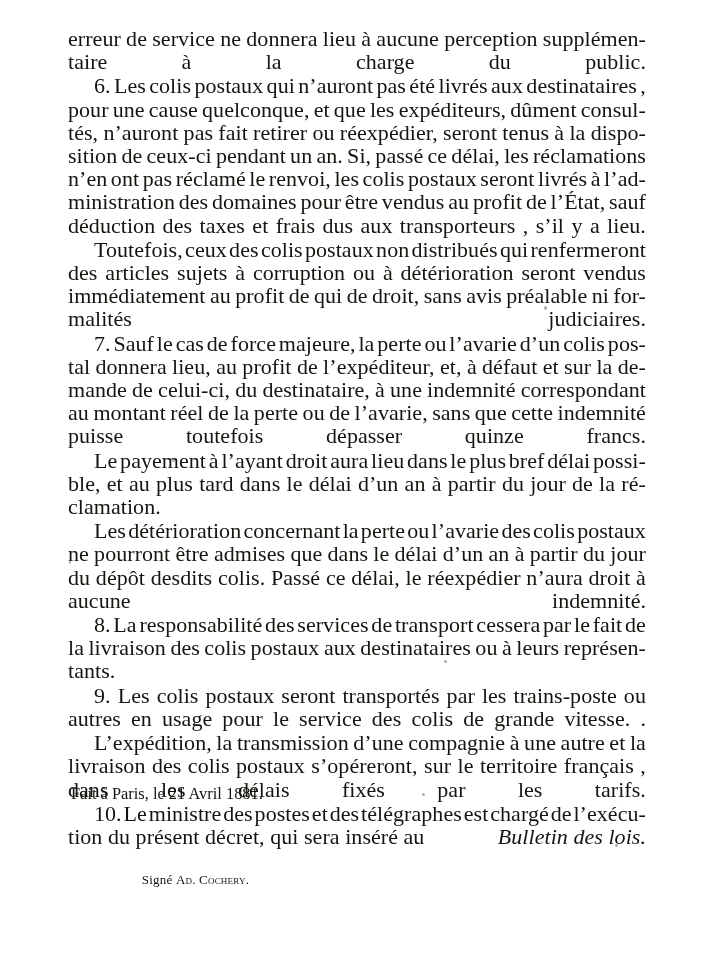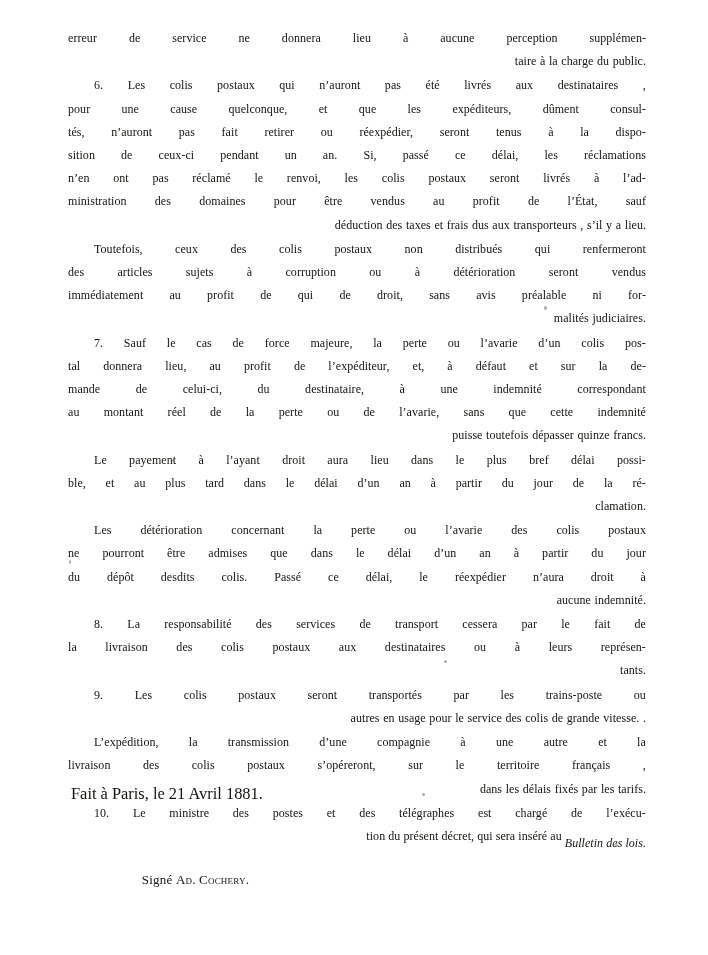--- a/index.html
+++ b/index.html
@@ -27,44 +27,44 @@
   
   .para {
     margin: 0;
     padding: 0;
   }
   .para + .para {
     margin-top: 1px;
   }
   .line {
     display: flex;
-    font-size: 12px;
+    font-size: 22px;
     line-height: 23.2px;
     white-space: pre;
     letter-spacing: 0.05px;
     color: #16140f;
   }
   
   .line.just {
     justify-content: space-between;
   }
   .line.just > .w {
     white-space: pre;
   }
   
   .line.last {
-    justify-content: flex-end;
+    justify-content: space-between;
   }
   .line.last > .w + .w {
     margin-left: 0.30em;
   }
   .line.ind0 { padding-left: 0; }
   .line.ind1 { padding-left: 26px; }
 
-  .it { font-style: italic; margin-top: 7px; }
+  .it { font-style: italic; }
 
   
   .sig-date {
     position: absolute;
     left: 71px;
     top: 782px;
     font-size: 16.4px;
     line-height: 23px;
     white-space: pre;
     color: #16140f;

